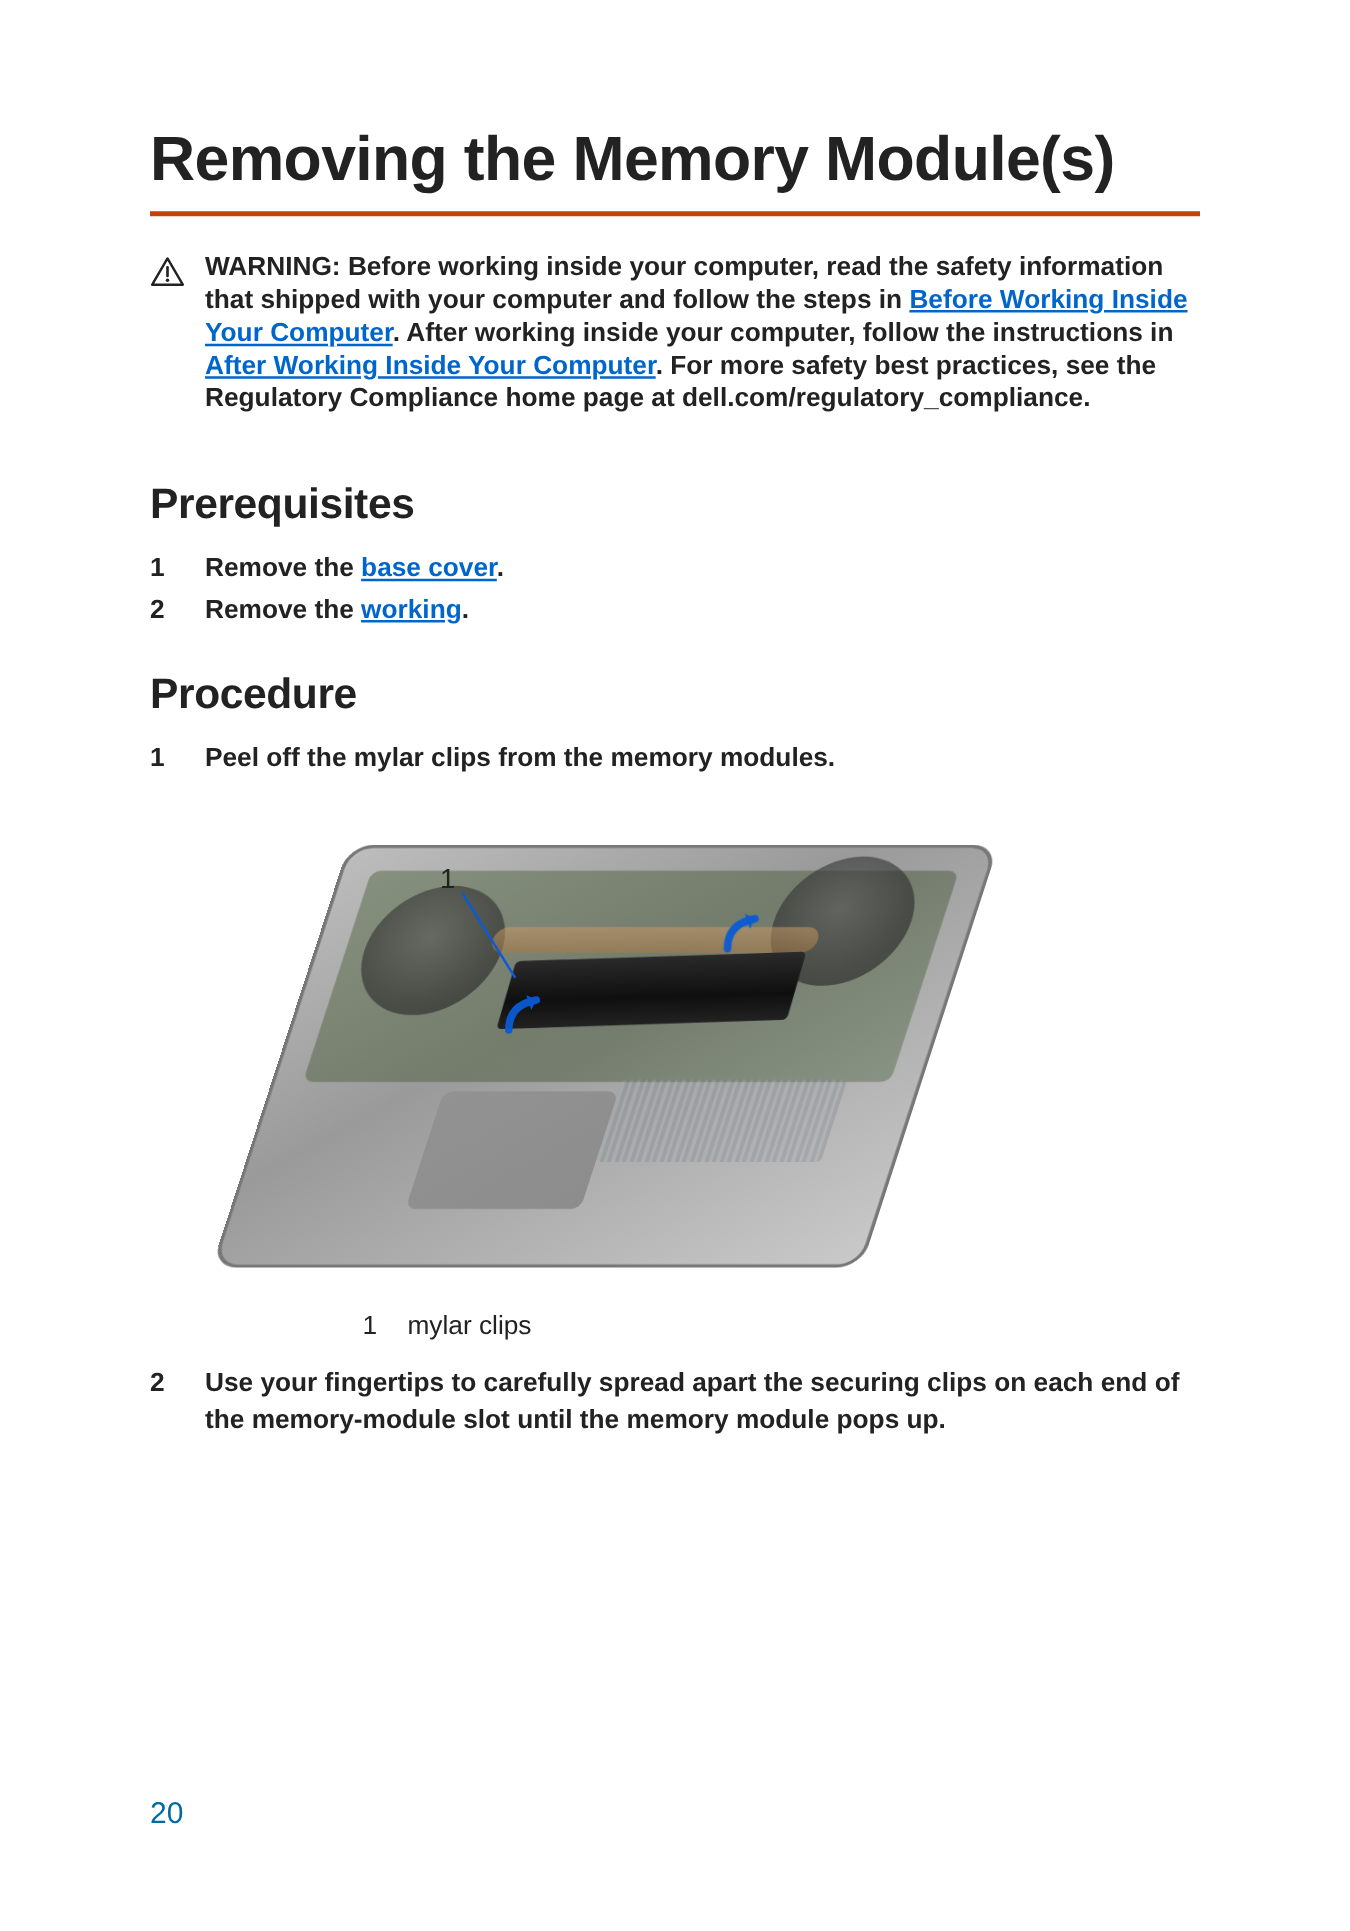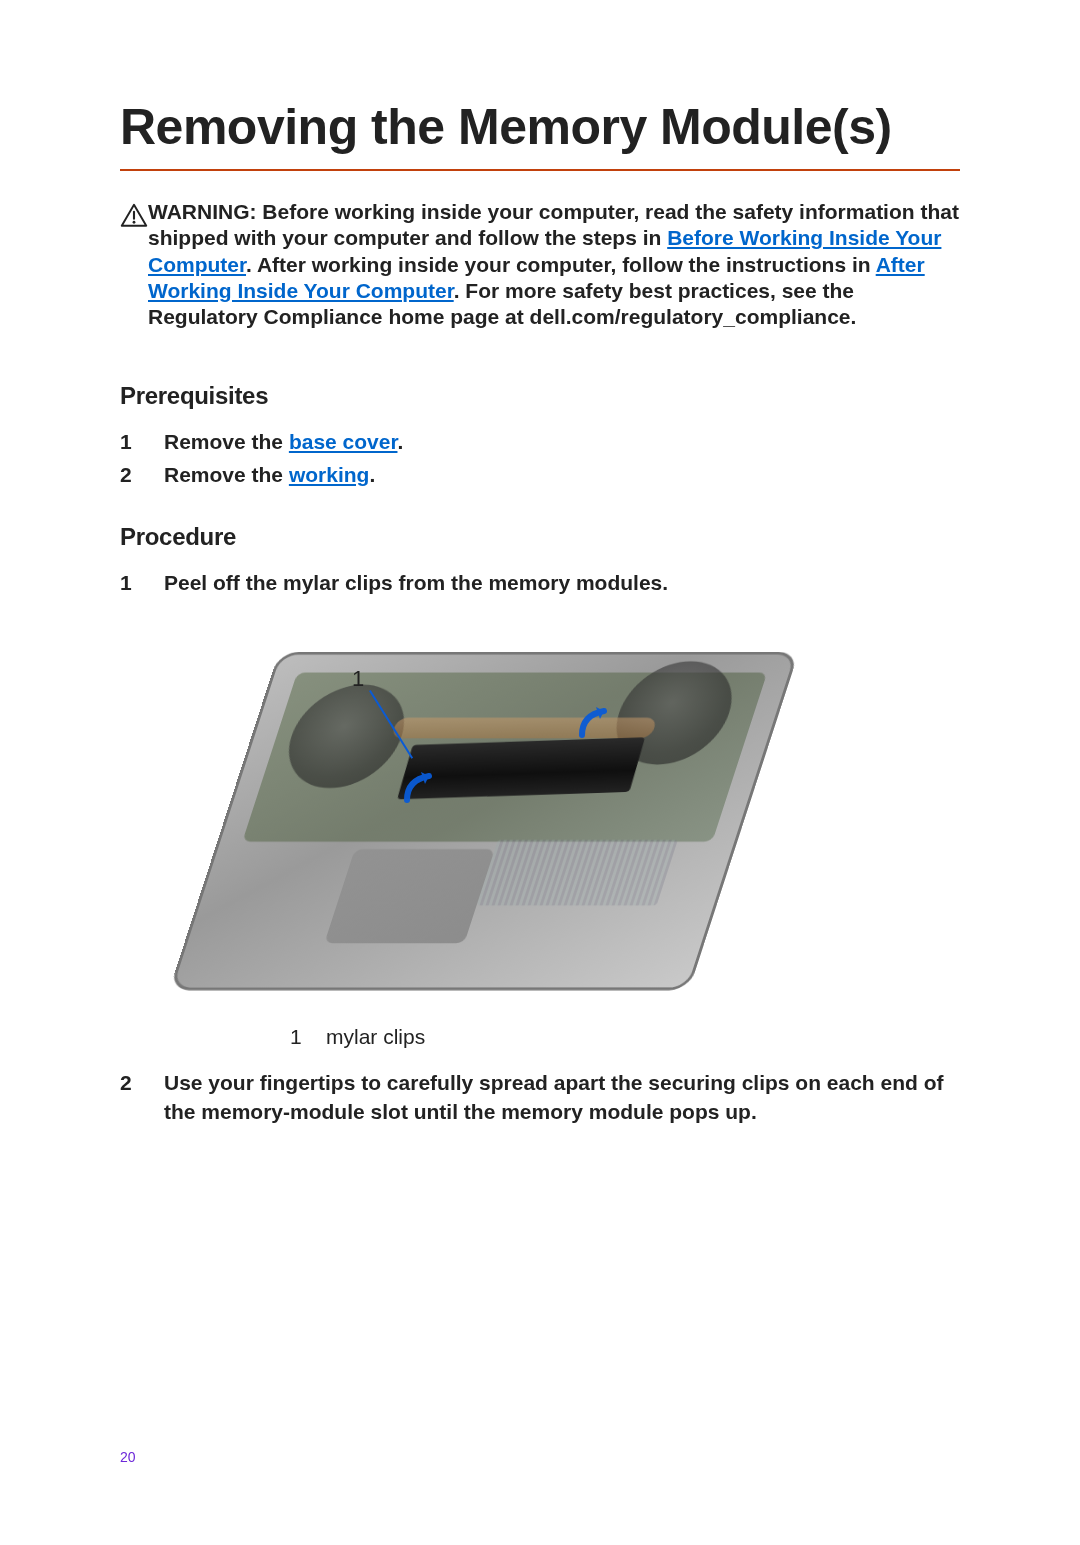--- a/index.html
+++ b/index.html
@@ -13,45 +13,46 @@
   }
   .page {
     padding: 100px 120px 0 120px;
   }
   h1 {
     font-size: 50px;
     font-weight: 700;
     line-height: 1.1;
     letter-spacing: -0.5px;
     padding-bottom: 14px;
-    border-bottom: 2px solid #c2410c;
+    border-bottom: 4px solid #c2410c;
     margin-bottom: 28px;
   }
   .warning-block {
     display: flex;
     align-items: flex-start;
+    gap: 16px;
     margin-bottom: 52px;
   }
   .warning-icon {
     flex: 0 0 auto;
     width: 28px;
     height: 26px;
     margin-top: 4px;
   }
   .warning-text {
     font-size: 21px;
     font-weight: 700;
     line-height: 1.25;
   }
   a {
     color: #0066cc;
     text-decoration: underline;
   }
   h2 {
-    font-size: 24px;
+    font-size: 34px;
     font-weight: 700;
     margin-bottom: 18px;
     letter-spacing: -0.3px;
   }
   .section { margin-bottom: 34px; }
   ol { list-style: none; }
   .step {
     display: flex;
     align-items: flex-start;
     gap: 20px;
@@ -159,22 +160,22 @@
     gap: 22px;
     font-size: 21px;
     margin-top: 14px;
     padding-left: 86px;
   }
   .legend-num { width: 14px; }
   .page-number {
     position: absolute;
     left: 120px;
     bottom: 80px;
-    font-size: 14px;
-    color: #6d28d9;
+    font-size: 24px;
+    color: #0369a1;
   }
 </style>
 </head>
 <body>
 
 <div class="page">
 
   <h1>Removing the Memory Module(s)</h1>
 
   <div class="warning-block">

